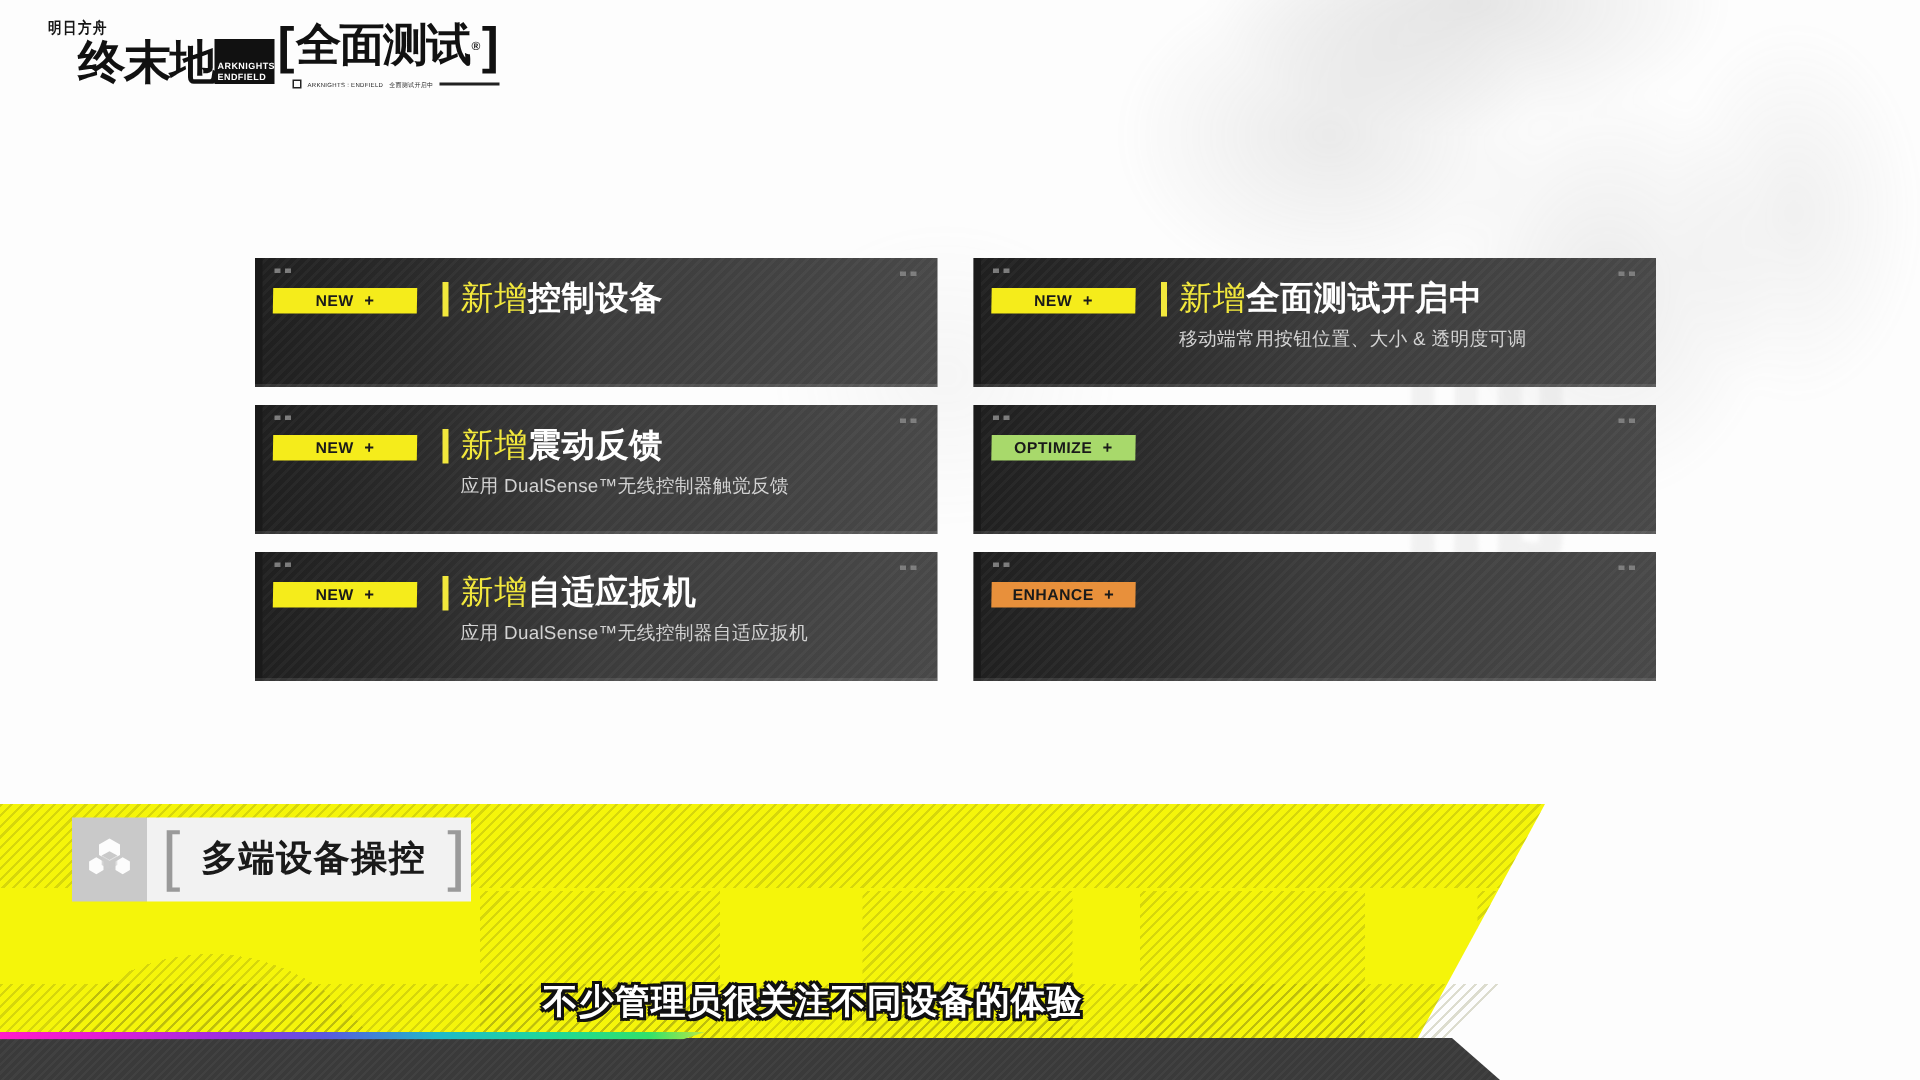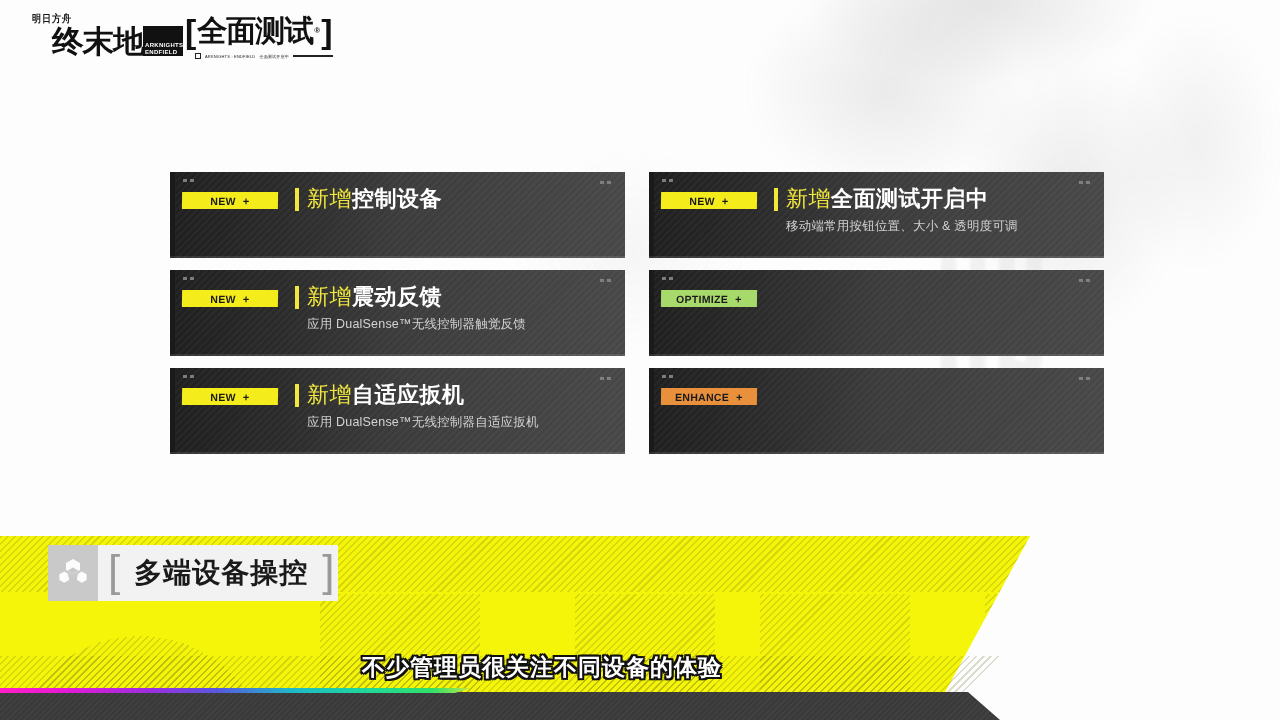--- a/index.html
+++ b/index.html
@@ -371,21 +371,21 @@
     gap: 14px;
   }
   .plate-bracket {
     font-size: 44px;
     font-weight: 400;
     color: #9a9a9a;
     line-height: 44px;
     margin-top: -4px;
   }
   .plate-title {
-    font-size: 28px;
+    font-size: 24px;
     font-weight: 900;
     color: #1a1a1a;
     letter-spacing: 1px;
     line-height: 40px;
     white-space: nowrap;
   }
 
   
   .caption {
     position: absolute;

